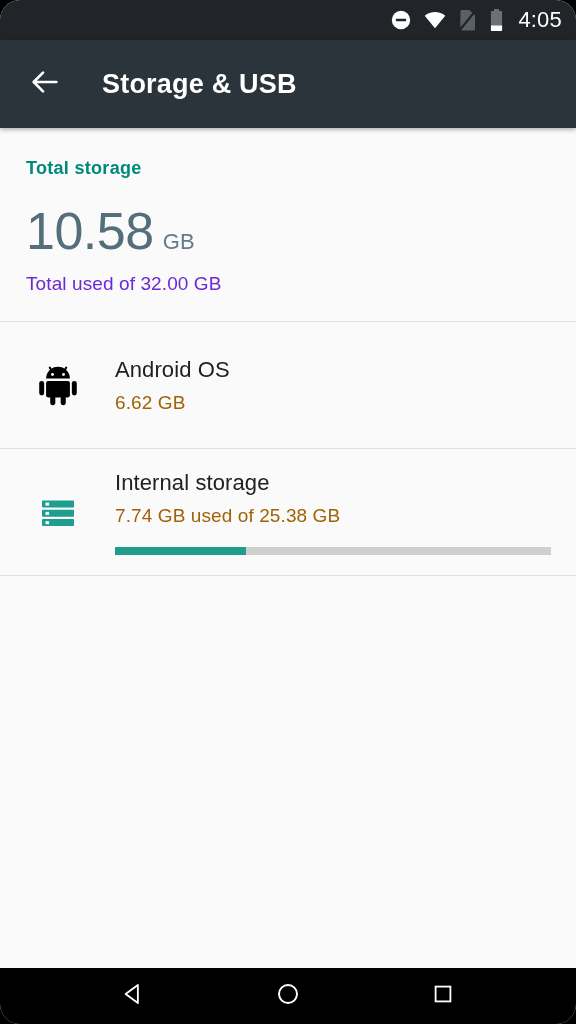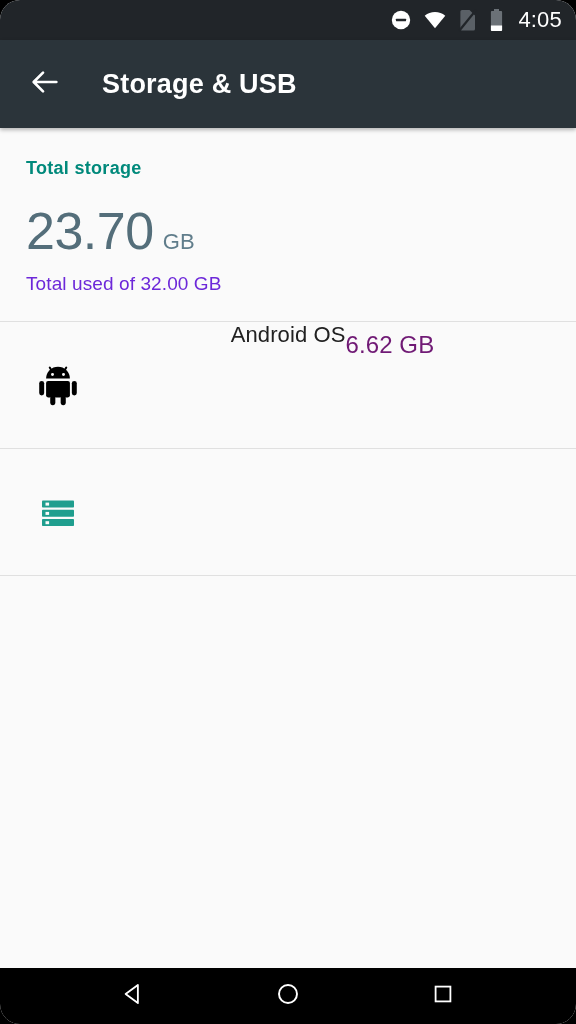--- a/index.html
+++ b/index.html
@@ -142,31 +142,32 @@
     flex: 0 0 115px;
     display: flex;
     align-items: center;
     justify-content: center;
     align-self: stretch;
   }
   .row-text {
     flex: 1 1 auto;
     padding-right: 26px;
     display: flex;
+    flex-direction: column;
     justify-content: center;
     align-self: stretch;
   }
   .row-title {
     color: #212121;
     font-size: 22px;
     letter-spacing: 0.1px;
   }
   .row-subtitle {
-    color: #701a75;
-    font-size: 24px;
+    color: #a16207;
+    font-size: 19px;
     margin-top: 9px;
     letter-spacing: 0.1px;
   }
   .progress-track {
     margin-top: 20px;
     height: 8px;
     width: 436px;
     background: #cfcfcf;
     border-radius: 0;
   }
@@ -244,21 +245,21 @@
     </div>
     <div id="toolbar-title">Storage &amp; USB</div>
   </div>
 
   <div id="content">
 
     <div id="summary-block">
       <div id="device-storage-header">Total storage</div>
 
       <div id="total-amount-row">
-        <span id="total-value">23.70</span>
+        <span id="total-value">10.58</span>
         <span id="total-unit">GB</span>
       </div>
 
       <div id="total-caption">Total used of 32.00 GB</div>
 
       <div style="height:26px"></div>
     </div>
 
     <div class="divider"></div>
 
@@ -294,20 +295,27 @@
       <div class="row-icon">
         <svg width="40" height="40" viewBox="0 0 40 40">
           <rect x="4" y="8.5" width="32" height="7" rx="0.8" fill="#1f9e8e"></rect>
           <rect x="7.5" y="10.6" width="3.6" height="3.0" fill="#fafafa"></rect>
           <rect x="4" y="17.8" width="32" height="7" rx="0.8" fill="#1f9e8e"></rect>
           <rect x="7.5" y="19.9" width="3.6" height="3.0" fill="#fafafa"></rect>
           <rect x="4" y="27.1" width="32" height="7" rx="0.8" fill="#1f9e8e"></rect>
           <rect x="7.5" y="29.2" width="3.6" height="3.0" fill="#fafafa"></rect>
         </svg>
       </div>
+      <div class="row-text">
+        <div class="row-title">Internal storage</div>
+        <div class="row-subtitle">7.74 GB used of 25.38 GB</div>
+        <div class="progress-track">
+          <div class="progress-fill" id="internal-progress-fill" style="width: 30%;"></div>
+        </div>
+      </div>
     </div>
 
     <div class="divider"></div>
 
   </div>
 
   <div id="nav-bar">
 
     <div class="nav-button">
       <span>

